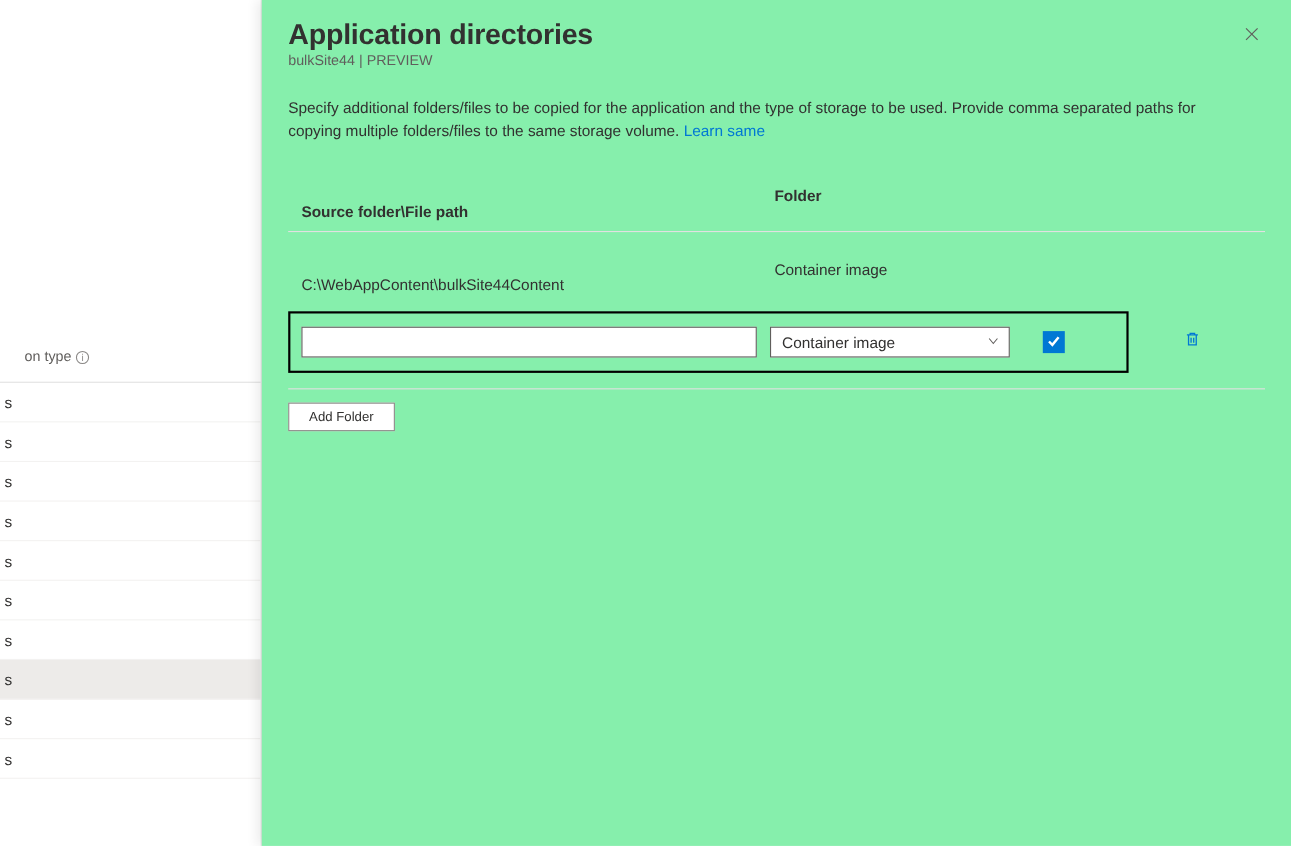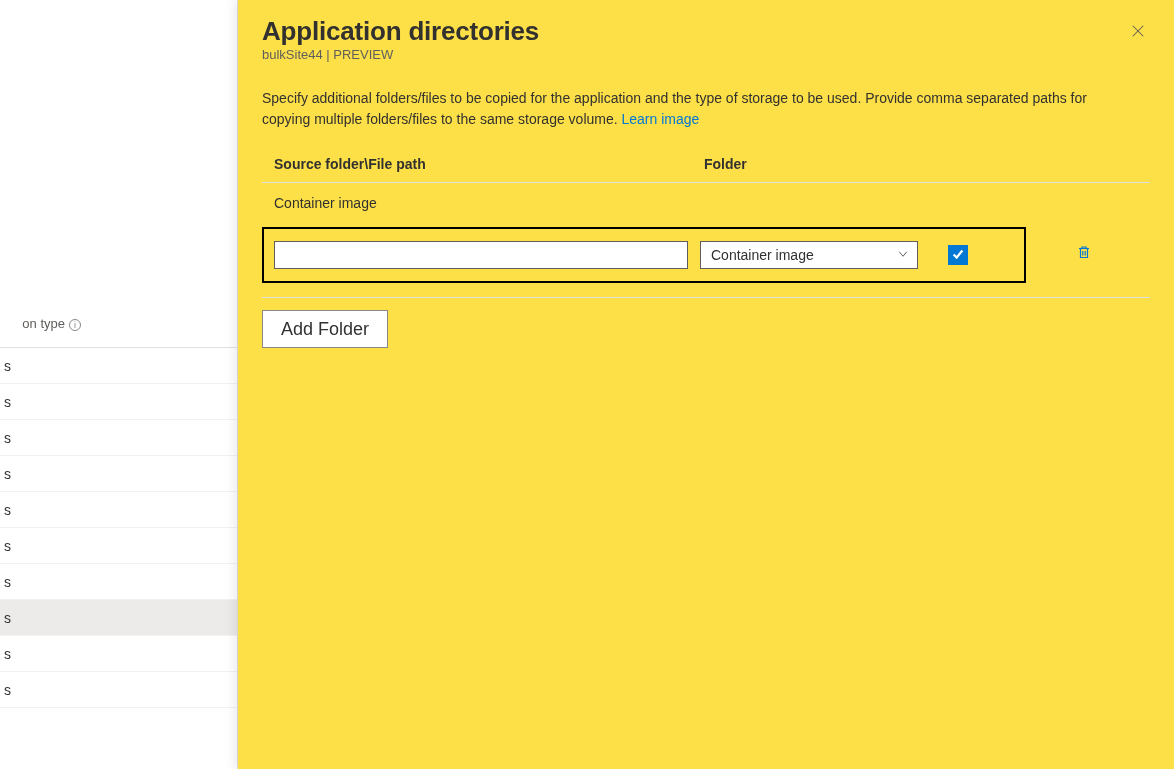--- a/index.html
+++ b/index.html
@@ -10,52 +10,52 @@
     .bg-left { position: absolute; left: 0; top: 0; bottom: 0; width: 238px; background: #fff; border-right: 1px solid #e1e1e1; display: flex; flex-direction: column; }
     .bg-left .spacer-top { height: 300px; }
     .bg-left .filter-label { height: 48px; display: flex; align-items: center; justify-content: flex-end; padding-right: 170px; color: #605e5c; font-size: 13px; gap: 4px; border-bottom: 1px solid #e1e1e1; position: relative; }
     .bg-left .filter-label span.text { position: absolute; right: 172px; }
     .bg-left .info-icon-wrap { position: absolute; right: 156px; left: auto; }
     .bg-left .row { height: 36px; border-bottom: 1px solid #f3f2f1; display:flex; align-items:center; justify-content:flex-start; padding-left:4px; color:#323130; }
     .bg-left .row.active { background:#edebe9; }
     .info-icon { width:12px; height:12px; border:1px solid #8a8886; border-radius:50%; display:inline-flex; align-items:center; justify-content:center; font-size:9px; color:#8a8886; line-height:1; }
 
     
-    .blade { position: absolute; left: 238px; top: 0; right: 0; bottom: 0; background: #fde047; box-shadow: -4px 0 10px rgba(0,0,0,0.08); padding: 16px 24px 24px 24px; overflow: hidden; }
+    .blade { position: absolute; left: 238px; top: 0; right: 0; bottom: 0; background: #86efac; box-shadow: -4px 0 10px rgba(0,0,0,0.08); padding: 16px 24px 24px 24px; overflow: hidden; }
     .blade-header { position: relative; }
     .blade-title { font-size: 26px; font-weight: 600; color: #323130; letter-spacing: -0.2px; }
     .blade-subtitle { margin-top: 0; font-size: 13px; color: #605e5c; }
     .close-btn { position: absolute; right: 0; top: 4px; width: 24px; height: 24px; display:flex; align-items:center; justify-content:center; cursor:pointer; color:#605e5c; }
     .close-btn svg { width: 14px; height: 14px; }
 
     .desc { margin-top: 26px; font-size: 14px; color: #323130; line-height: 1.5; max-width: 860px; }
     .desc a { color: #0078d4; text-decoration: none; cursor: pointer; }
 
     .table-area { margin-top: 18px; }
     .thead { display:flex; align-items:center; padding: 8px 12px 10px 12px; border-bottom: 1px solid #e1e1e1; font-weight:600; font-size:14px; }
-    .col-source { flex: 0 0 430px; }
+    .col-source { flex: 0 0 430px; margin-top: 28px; }
     .col-target { flex: 0 0 244px; }
     .col-shared { flex: 0 0 80px; }
 
     .trow { display:flex; align-items:center; padding: 12px 12px; font-size:14px; }
     .trow .col-source, .trow .col-target, .trow .col-shared { font-weight: 400; }
 
     .form-row-wrap { border: 2px solid #000; padding: 12px 10px 12px 10px; display:flex; align-items:center; gap: 12px; margin: 4px 0 0 -12px; width: 764px; }
     .form-row-outer { display:flex; align-items:center; padding: 0 12px 14px 12px; border-bottom: 1px solid #e1e1e1; }
     .text-input { width: 414px; height: 28px; border: 1px solid #605e5c; padding: 2px 8px; font-size: 14px; font-family: inherit; }
     .select { position: relative; width: 218px; height: 28px; border: 1px solid #605e5c; display:flex; align-items:center; padding: 0 28px 0 10px; font-size:14px; cursor: pointer; background:#fff; }
     .select .chev { position:absolute; right:8px; top:50%; transform: translateY(-50%); color:#605e5c; }
     .select .chev svg { width:12px; height:12px; }
     .checkbox { width: 20px; height: 20px; background:#0078d4; display:flex; align-items:center; justify-content:center; cursor:pointer; margin-left: 18px; }
     .checkbox svg { width: 14px; height: 14px; stroke: #fff; stroke-width: 2.5; fill:none; }
 
     .delete-btn { width: 24px; height: 24px; display:flex; align-items:center; justify-content:center; cursor:pointer; color:#0078d4; margin-left: 46px; }
     .delete-btn svg { width:16px; height:16px; }
 
-    .add-btn { margin-top: 12px; height: 38px; padding: 0 18px; border: 1px solid #8a8886; background: #fff; font-size: 18px; cursor: pointer; font-family: inherit; color:#323130; }
+    .add-btn { margin-top: 12px; height: 26px; padding: 0 18px; border: 1px solid #8a8886; background: #fff; font-size: 12px; cursor: pointer; font-family: inherit; color:#323130; }
   </style>
 </head>
 <body>
 
 <div class="viewport">
 
   <div class="bg-left">
     <div class="spacer-top"></div>
     <div class="filter-label">
       <span class="text">on type</span>
@@ -101,30 +101,31 @@
         <span>
           <svg viewBox="0 0 16 16" stroke="currentColor" stroke-width="1.2" fill="none">
               <line x1="2" y1="2" x2="14" y2="14"></line>
               <line x1="14" y1="2" x2="2" y2="14"></line>
             </svg>
         </span>
       </div>
     </div>
 
     <div class="desc">
-      <span>Specify additional folders/files to be copied for the application and the type of storage to be used. Provide comma separated paths for copying multiple folders/files to the same storage volume. </span><a>Learn image</a>
+      <span>Specify additional folders/files to be copied for the application and the type of storage to be used. Provide comma separated paths for copying multiple folders/files to the same storage volume. </span><a>Learn same</a>
     </div>
 
     <div class="table-area">
       <div class="thead">
         <div class="col-source">Source folder\File path</div>
         <div class="col-shared">Folder</div>
       </div>
 
       <div class="trow">
+        <div class="col-source">C:\WebAppContent\bulkSite44Content</div>
         <div class="col-target">Container image</div>
         <div class="col-shared"></div>
       </div>
 
       <div class="form-row-outer">
         <div class="form-row-wrap">
           <input class="text-input" type="text" value="" style="">
           <div class="select">
             <span>Container image</span>
             <span class="chev">

